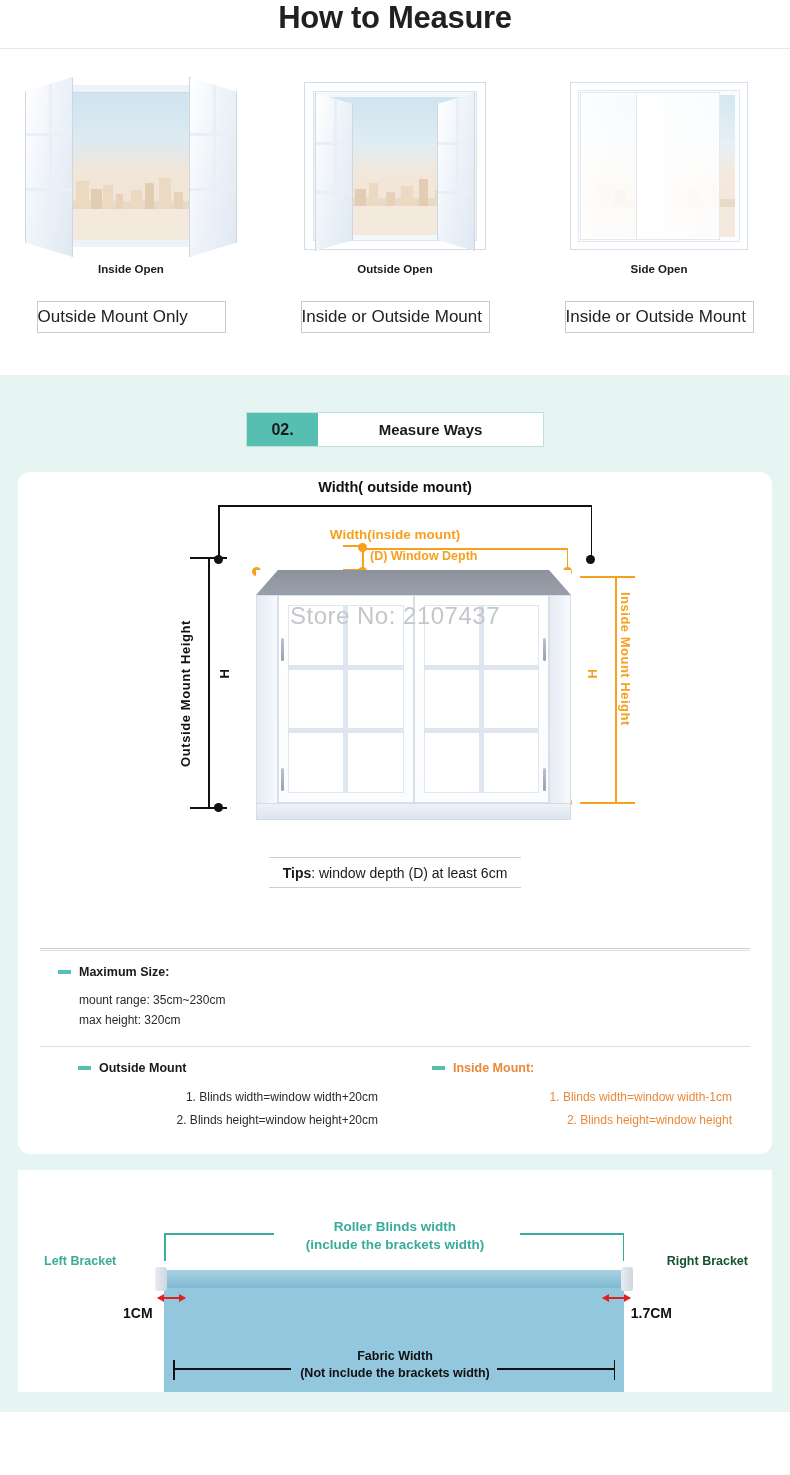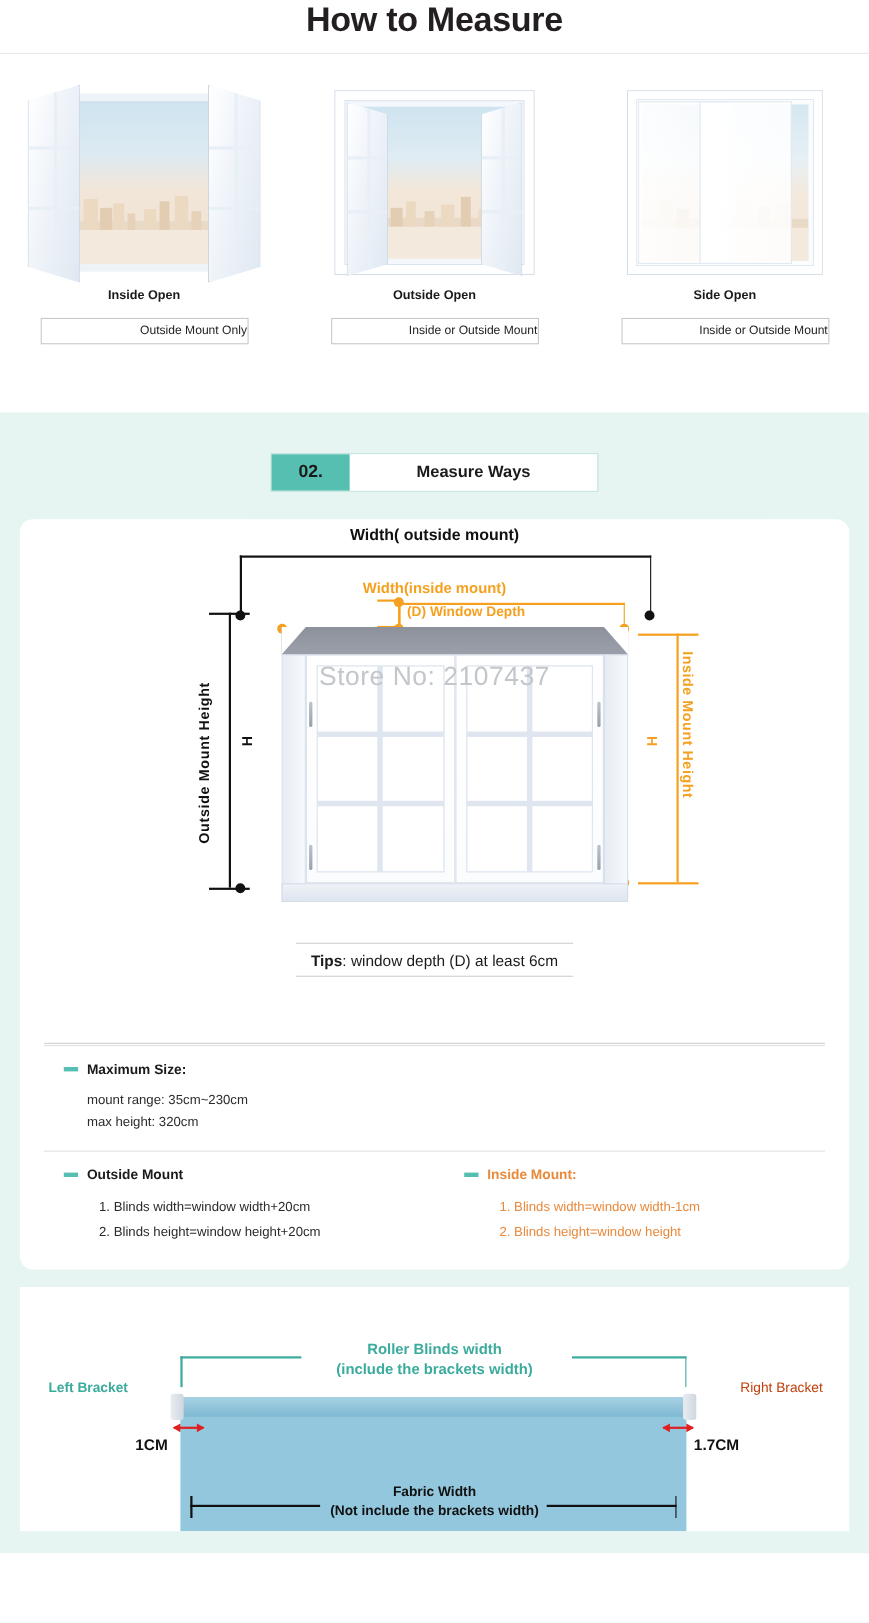--- a/index.html
+++ b/index.html
@@ -59,27 +59,27 @@
   }
 
   .thumb-caption {
     font-size: 11.5px;
     font-weight: bold;
     color: #1a1a1a;
     margin-top: 9px;
   }
 
   .mount-box {
-    margin-top: 14px;
+    margin-top: 26px;
     border: 1px solid #c9c9c9;
     background: #fff;
-    font-size: 11px;
+    font-size: 17px;
     color: #222;
     padding: 5px 0;
-    text-align: right;
+    text-align: left;
     width: 189px;
   }
   .mount-box.wide { width: 189px; }
 
   
   .w1-outer {
     position: absolute;
     left: 30px; top: 8px;
     width: 168px; height: 162px;
     background: linear-gradient(#cfe4f0 0%, #dceaf2 32%, #f2e6d8 55%, #efe3d6 100%);
@@ -369,21 +369,21 @@
     width: 13px; height: 4px; background: #57bfb1; display: inline-block;
   }
   .sub-lines {
     margin: 11px 0 0 21px;
     font-size: 12px; color: #2b2b2b; line-height: 20px;
   }
 
   .hr-light { margin: 16px 22px 0 22px; border-top: 1px solid #e0e0e0; }
 
   .two-col {
-    display: flex; padding: 14px 40px 22px 40px;
+    display: flex; padding: 14px 40px 22px 60px; text-align: right;
   }
   .col { flex: 1; }
   .col.right { padding-left: 54px; }
   .ol {
     margin: 11px 0 0 18px; padding-left: 14px;
     font-size: 12px; line-height: 23px; color: #2b2b2b;
   }
   .ol.orange, .bullet-head.orange { color: #e8893b; }
   .bullet-head.orange .dash { background: #57bfb1; }
 
@@ -411,21 +411,21 @@
   }
   .rb-tick-l { left: 146px; }
   .rb-tick-r { right: 148px; }
 
   .rb-left-label {
     position: absolute; left: 26px; top: 84px;
     font-size: 12.5px; font-weight: bold; color: #3bab9d;
   }
   .rb-right-label {
     position: absolute; right: 24px; top: 84px;
-    font-size: 12.5px; font-weight: normal; color: #c2410c;
+    font-size: 12.5px; font-weight: bold; color: #14532d;
   }
 
   .rb-fabric {
     position: absolute; left: 146px; right: 148px; top: 116px; bottom: 0;
     background: #92c7dd;
   }
   .rb-tube {
     position: absolute; left: 146px; right: 148px; top: 100px; height: 18px;
     background: linear-gradient(#a8d2e4, #7fb9d2);
     border-radius: 3px;

